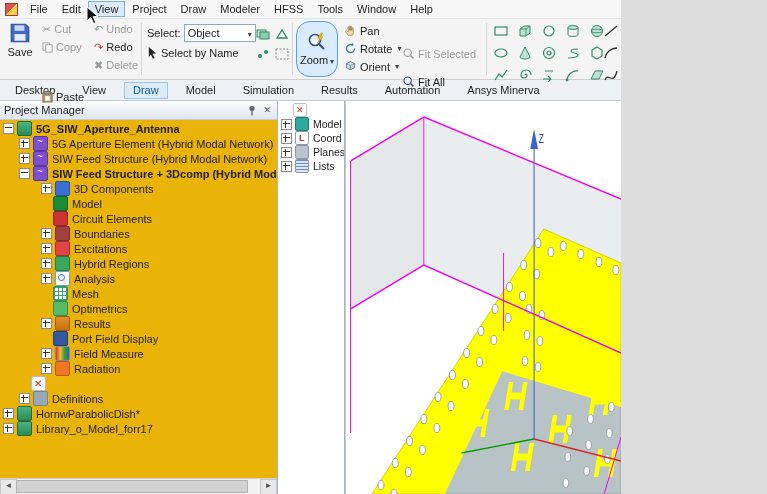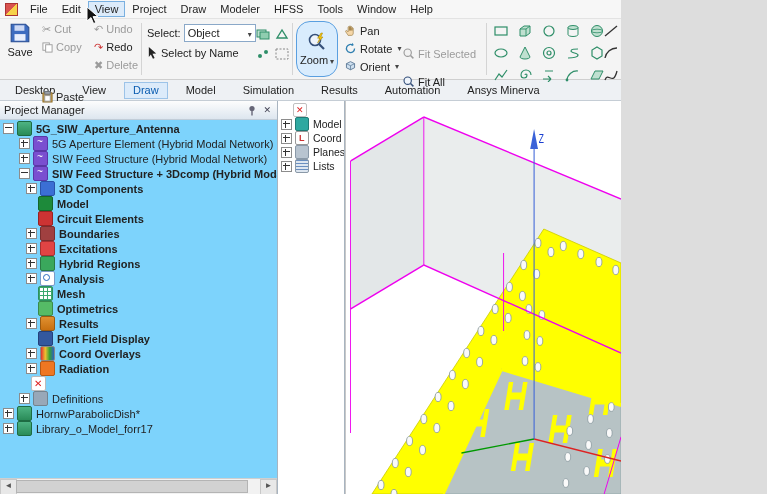--- a/index.html
+++ b/index.html
@@ -30,30 +30,30 @@
   .col3{display:grid;grid-auto-rows:19px;}
   svg{display:block;}
 
   
   .tabbar{display:flex;align-items:center;height:20px;background:#eef1f4;border-bottom:1px solid #c5cdd5;padding-left:6px;gap:9px;}
   .tab{padding:2px 9px 3px;}
   .tab.active{background:#dcebfa;color:#0a5cb0;border:1px solid #9cc3e8;padding:1px 8px 2px;}
 
   
   .main{display:flex;height:393px;}
-  .pm{width:277px;min-width:277px;background:#7dd3fc;border-right:1px solid #a8b4c0;display:flex;flex-direction:column;}
+  .pm{width:277px;min-width:277px;background:#eab308;border-right:1px solid #a8b4c0;display:flex;flex-direction:column;}
   .pm-h{height:18px;background:linear-gradient(#fdfdfd,#dde6ef);border-bottom:1px solid #c2cdd8;display:flex;align-items:center;padding:0 4px;gap:4px;}
   .pm-h .t{flex:1;}
   .pm-body{flex:1;overflow:hidden;padding-top:1px;}
   .pm-sb{height:15px;border-top:1px solid #cfcfcf;background:#f2f2f2;position:relative;}
   .sb-btn{position:absolute;top:0;width:15px;height:14px;background:#e8e8e8;border:1px solid #c8c8c8;font-size:8px;line-height:12px;text-align:center;color:#555;}
   .sb-thumb{position:absolute;left:16px;top:1px;height:11px;width:230px;background:#d2d2d2;border:1px solid #b4b4b4;}
 
   .trow{display:flex;align-items:center;height:15px;}
-  .l0{padding-left:3px;}.l1{padding-left:19px;}.l2{padding-left:26px;font-weight:bold;}
+  .l0{padding-left:3px;}.l1{padding-left:19px;}.l2{padding-left:41px;}
   .exp{width:9px;height:9px;min-width:9px;border:1px solid #8c8c8c;background:#fff;margin-right:3px;position:relative;}
   .exp.none{border:none;background:transparent;}
   .exp.plus::before,.exp.minus::before{content:"";position:absolute;left:1px;right:1px;top:3px;height:1px;background:#333;}
   .exp.plus::after{content:"";position:absolute;top:1px;bottom:1px;left:3px;width:1px;background:#333;}
   .ticon{width:13px;height:13px;min-width:13px;margin-right:4px;border-radius:2px;position:relative;}
   .tl{overflow:hidden;white-space:nowrap;}
   .bold{font-weight:bold;}
 
   .i-project{background:linear-gradient(#4db382,#2a8b58);border:1px solid #1d6b42;}
   .i-design{background:#7a4fd0;border:1px solid #5a36a6;}
@@ -495,21 +495,21 @@
             <span class="tl">Results</span>
           </div>
         <div class="trow l2">
             <span class="exp none"></span>
             <span class="ticon i-port"></span>
             <span class="tl">Port Field Display</span>
           </div>
         <div class="trow l2">
             <span class="exp plus"></span>
             <span class="ticon i-overlay"></span>
-            <span class="tl">Coord Overlays</span>
+            <span class="tl">Field Measure</span>
           </div>
         <div class="trow l2">
             <span class="exp plus"></span>
             <span class="ticon i-radiation"></span>
             <span class="tl">Radiation</span>
           </div>
         <div class="trow l1">
             <span class="exp none"></span>
             <span class="ticon i-ant3d"></span>
           </div>

